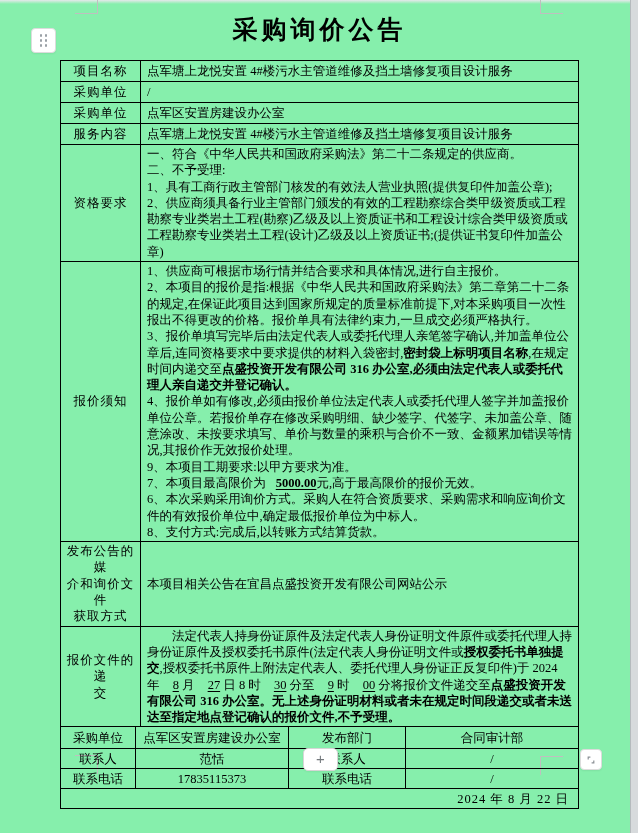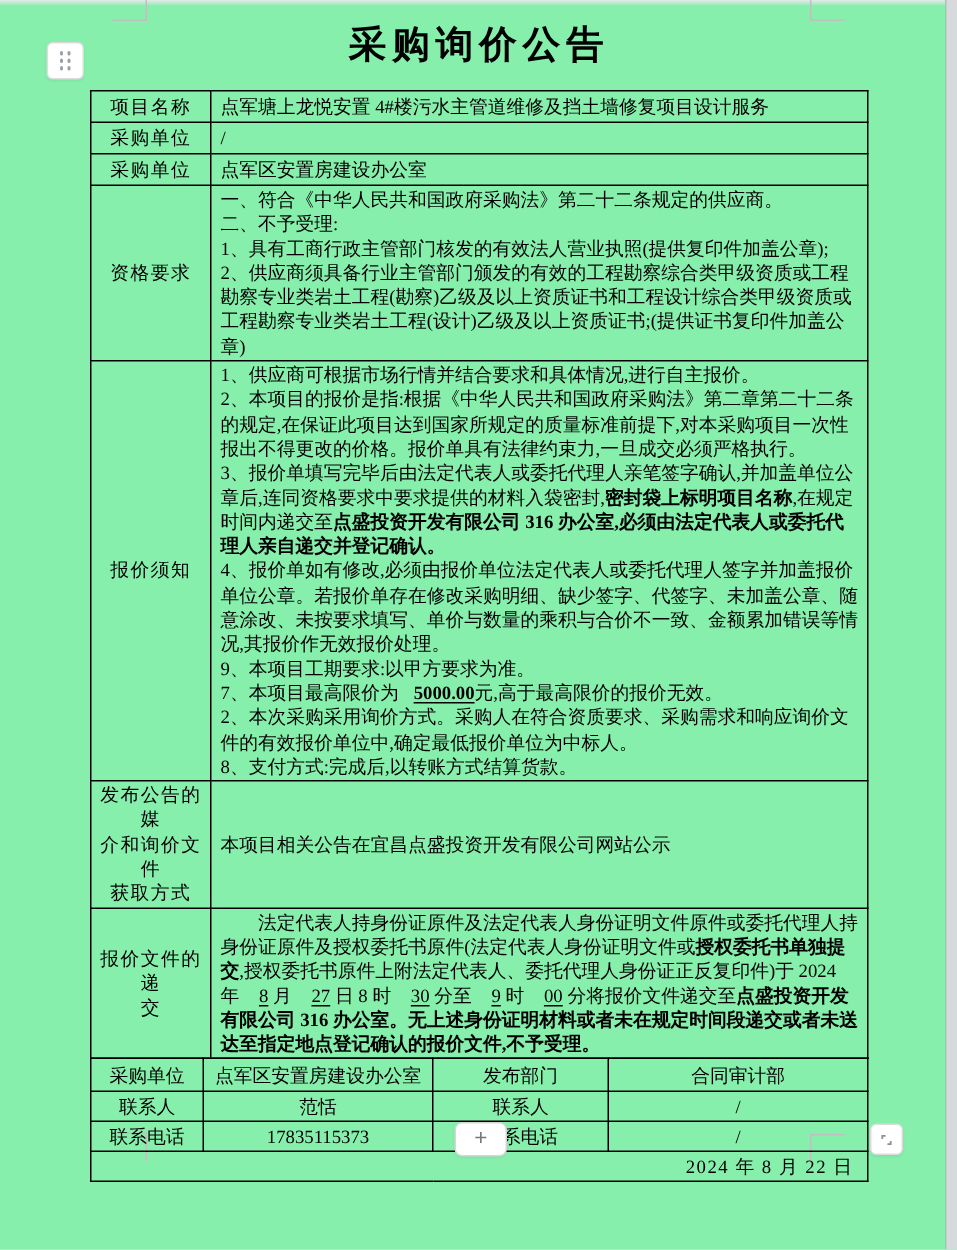--- a/index.html
+++ b/index.html
@@ -70,39 +70,43 @@
           <td>点军塘上龙悦安置 4#楼污水主管道维修及挡土墙修复项目设计服务</td>
         </tr>
         <tr class="r-s">
           <td class="lbl">采购单位</td>
           <td>/</td>
         </tr>
         <tr class="r-s">
           <td class="lbl">采购单位</td>
           <td>点军区安置房建设办公室</td>
         </tr>
+        <tr class="r-s">
+          <td class="lbl">服务内容</td>
+          <td>点军塘上龙悦安置 4#楼污水主管道维修及挡土墙修复项目设计服务</td>
+        </tr>
         <tr>
           <td class="lbl">资格要求</td>
           <td>
               <div class="para"><span>一、符合《中华人民共和国政府采购法》第二十二条规定的供应商。</span></div>
               <div class="para"><span>二、不予受理:</span></div>
               <div class="para"><span>1、具有工商行政主管部门核发的有效法人营业执照(提供复印件加盖公章);</span></div>
               <div class="para"><span>2、供应商须具备行业主管部门颁发的有效的工程勘察综合类甲级资质或工程勘察专业类岩土工程(勘察)乙级及以上资质证书和工程设计综合类甲级资质或工程勘察专业类岩土工程(设计)乙级及以上资质证书;(提供证书复印件加盖公章)</span></div>
             </td>
         </tr>
         <tr>
           <td class="lbl">报价须知</td>
           <td>
               <div class="para"><span>1、供应商可根据市场行情并结合要求和具体情况,进行自主报价。</span></div>
               <div class="para"><span>2、本项目的报价是指:根据《中华人民共和国政府采购法》第二章第二十二条的规定,在保证此项目达到国家所规定的质量标准前提下,对本采购项目一次性报出不得更改的价格。报价单具有法律约束力,一旦成交必须严格执行。</span></div>
               <div class="para"><span>3、报价单填写完毕后由法定代表人或委托代理人亲笔签字确认,并加盖单位公章后,连同资格要求中要求提供的材料入袋密封,</span><span class="b">密封袋上标明项目名称</span><span>,在规定时间内递交至</span><span class="b">点盛投资开发有限公司 316 办公室,必须由法定代表人或委托代理人亲自递交并登记确认。</span></div>
               <div class="para"><span>4、报价单如有修改,必须由报价单位法定代表人或委托代理人签字并加盖报价单位公章。若报价单存在修改采购明细、缺少签字、代签字、未加盖公章、随意涂改、未按要求填写、单价与数量的乘积与合价不一致、金额累加错误等情况,其报价作无效报价处理。</span></div>
               <div class="para"><span>9、本项目工期要求:以甲方要求为准。</span></div>
               <div class="para"><span>7、本项目最高限价为</span><span class="b u">5000.00</span><span>元,高于最高限价的报价无效。</span></div>
-              <div class="para"><span>2、本次采购采用询价方式。采购人在符合资质要求、采购需求和响应询价文件的有效报价单位中,确定最低报价单位为中标人。</span></div>
+              <div class="para"><span>6、本次采购采用询价方式。采购人在符合资质要求、采购需求和响应询价文件的有效报价单位中,确定最低报价单位为中标人。</span></div>
               <div class="para"><span>8、支付方式:完成后,以转账方式结算货款。</span></div>
             </td>
         </tr>
         <tr>
           <td class="lbl">发布公告的媒
 介和询价文件
 获取方式</td>
           <td>本项目相关公告在宜昌点盛投资开发有限公司网站公示</td>
         </tr>
         <tr>

